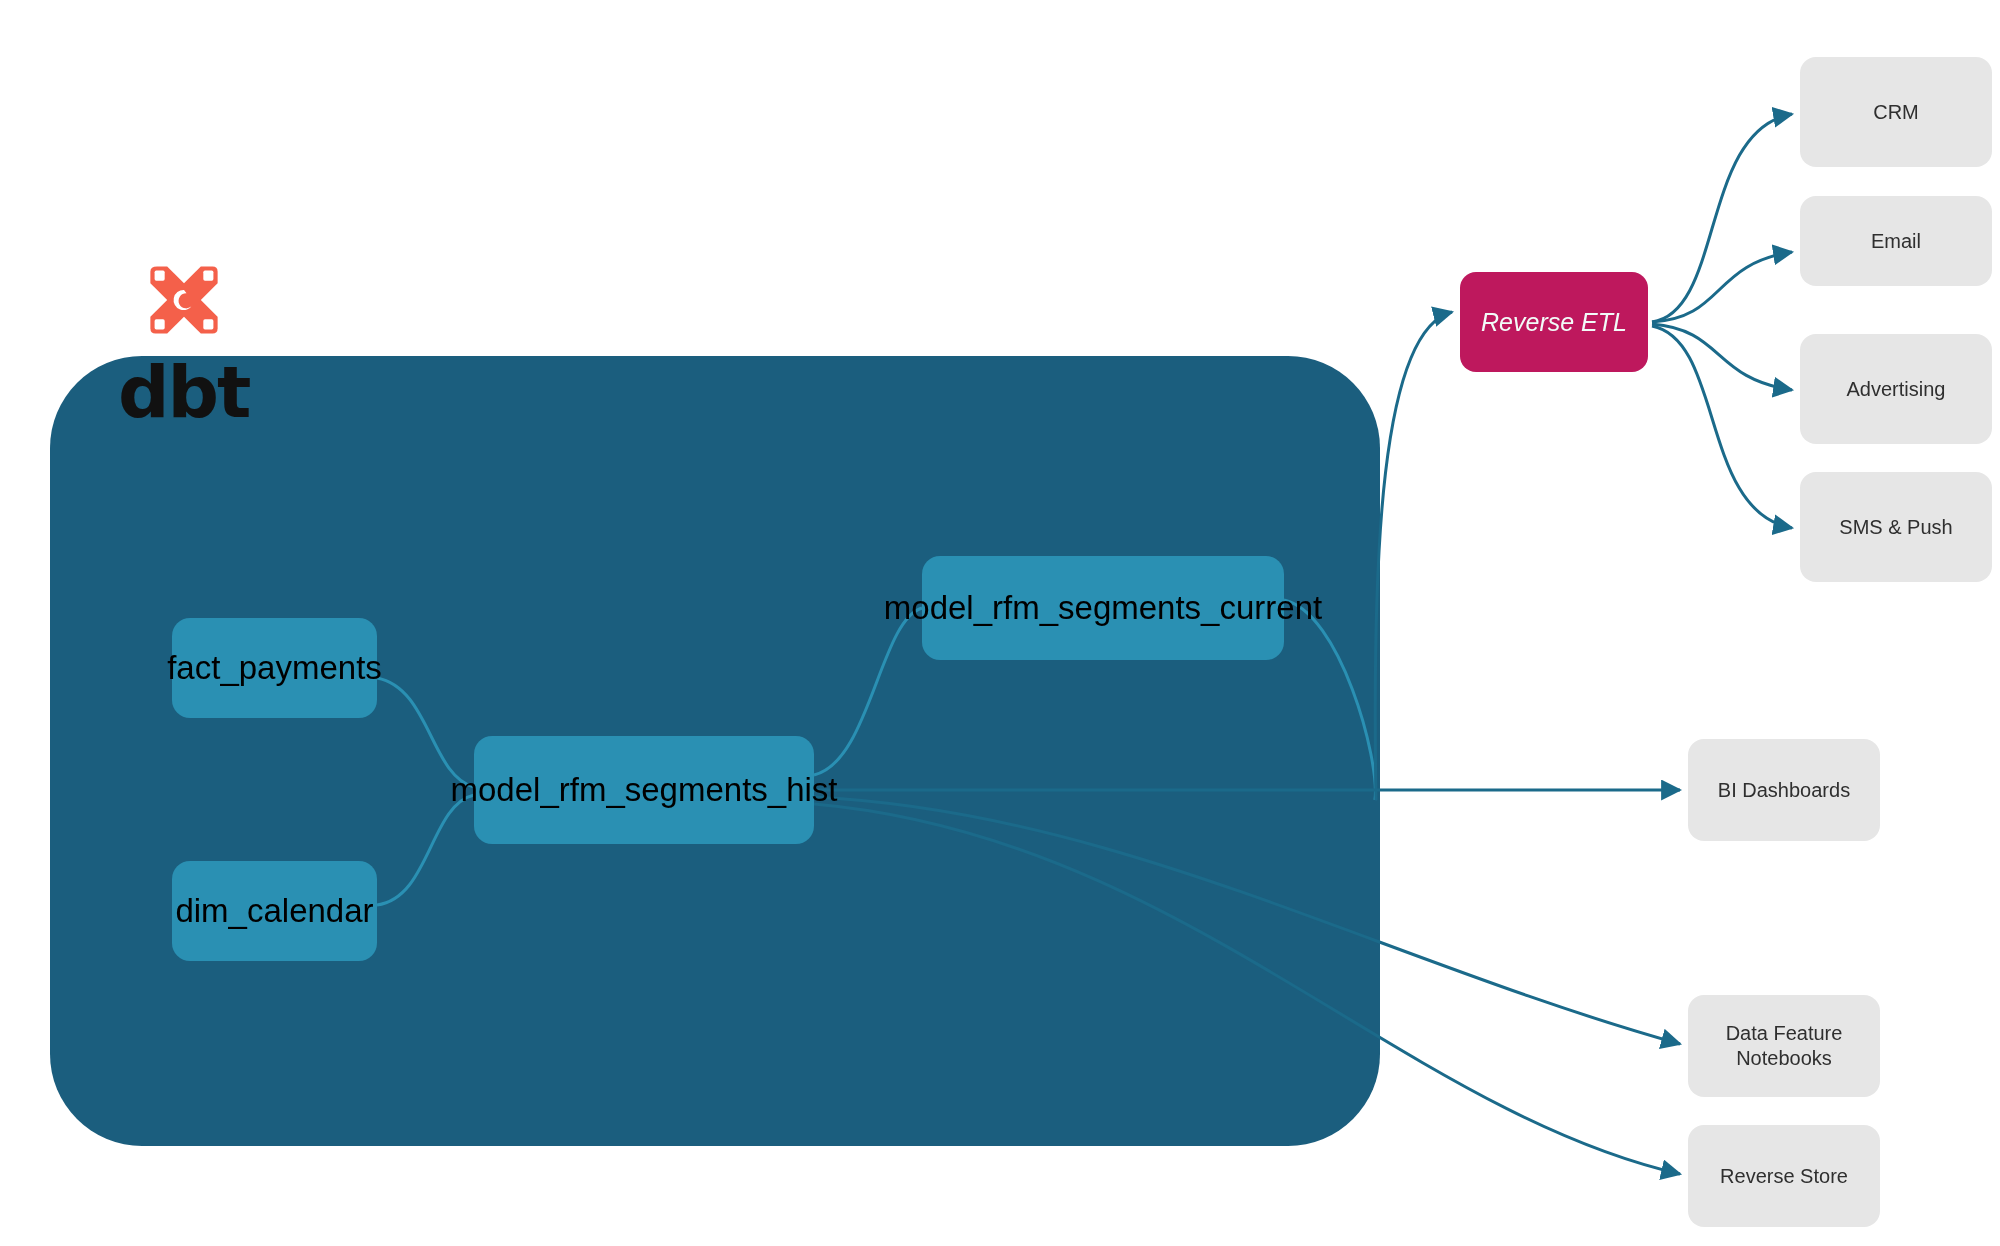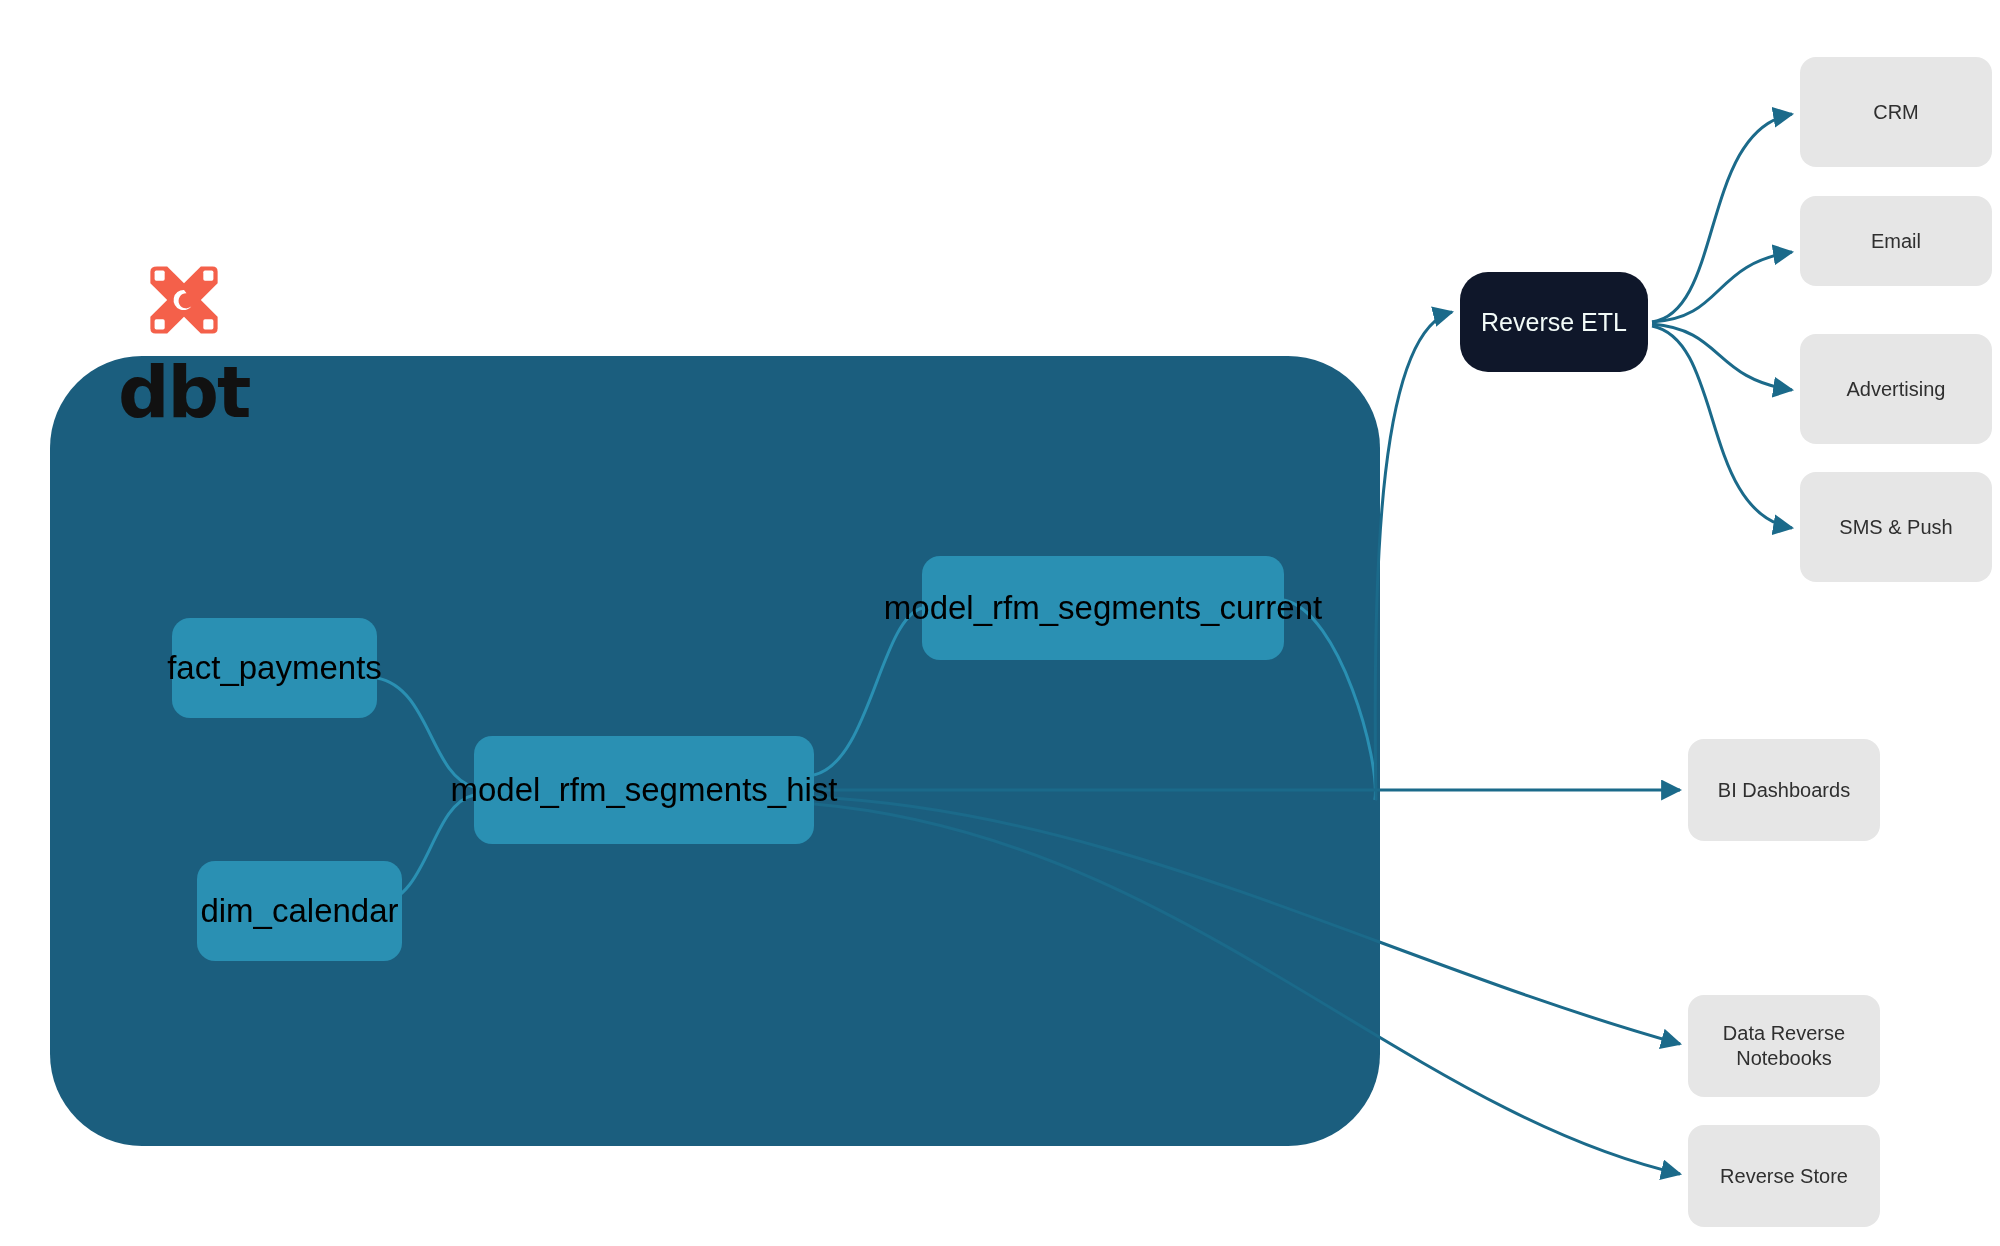--- a/index.html
+++ b/index.html
@@ -67,36 +67,37 @@
     box-sizing: border-box;
     padding: 6px 14px;
   }
   .node-model {
     background: #2a90b3;
     border-radius: 18px;
     color: #000000;
     font-size: 33px;
   }
   .node-green {
-    background: #0f172a;
-    border-radius: 28px;
+    background: #be185d;
+    border-radius: 16px;
     color: #f2fbf8;
     font-size: 25px;
+    font-style: italic;
   }
   .node-gray {
     background: #e6e6e6;
     border-radius: 16px;
     color: #2f2f2f;
     font-size: 20px;
     line-height: 1.25;
   }
 
   
   #node-fact-payments       { left: 172px;  top: 618px;  width: 205px; height: 100px; }
-  #node-dim-calendar        { left: 172px;  top: 861px;  width: 205px; height: 100px; margin-left: 25px; }
+  #node-dim-calendar        { left: 172px;  top: 861px;  width: 205px; height: 100px; }
   #node-rfm-hist            { left: 474px;  top: 736px;  width: 340px; height: 108px; }
   #node-rfm-current         { left: 922px;  top: 556px;  width: 362px; height: 104px; }
   #node-reverse-etl         { left: 1460px; top: 272px;  width: 188px; height: 100px; }
 
   #node-crm                 { left: 1800px; top: 57px;   width: 192px; height: 110px; }
   #node-email               { left: 1800px; top: 196px;  width: 192px; height: 90px; }
   #node-advertising         { left: 1800px; top: 334px;  width: 192px; height: 110px; }
   #node-sms-push            { left: 1800px; top: 472px;  width: 192px; height: 110px; }
   #node-bi-dashboards       { left: 1688px; top: 739px;  width: 192px; height: 102px; }
   #node-ds-notebooks        { left: 1688px; top: 995px;  width: 192px; height: 102px; }
@@ -189,21 +190,21 @@
   <div class="node node-gray" id="node-sms-push">
     <span>SMS &amp; Push</span>
   </div>
 
   <div class="node node-gray" id="node-bi-dashboards">
     <span>BI Dashboards</span>
   </div>
 
   <div class="node node-gray" id="node-ds-notebooks">
     <span>
-      <span>Data Reverse</span><br>
+      <span>Data Feature</span><br>
       <span>Notebooks</span>
     </span>
   </div>
 
   <div class="node node-gray" id="node-feature-store">
     <span>Reverse Store</span>
   </div>
 
 </div>
 

